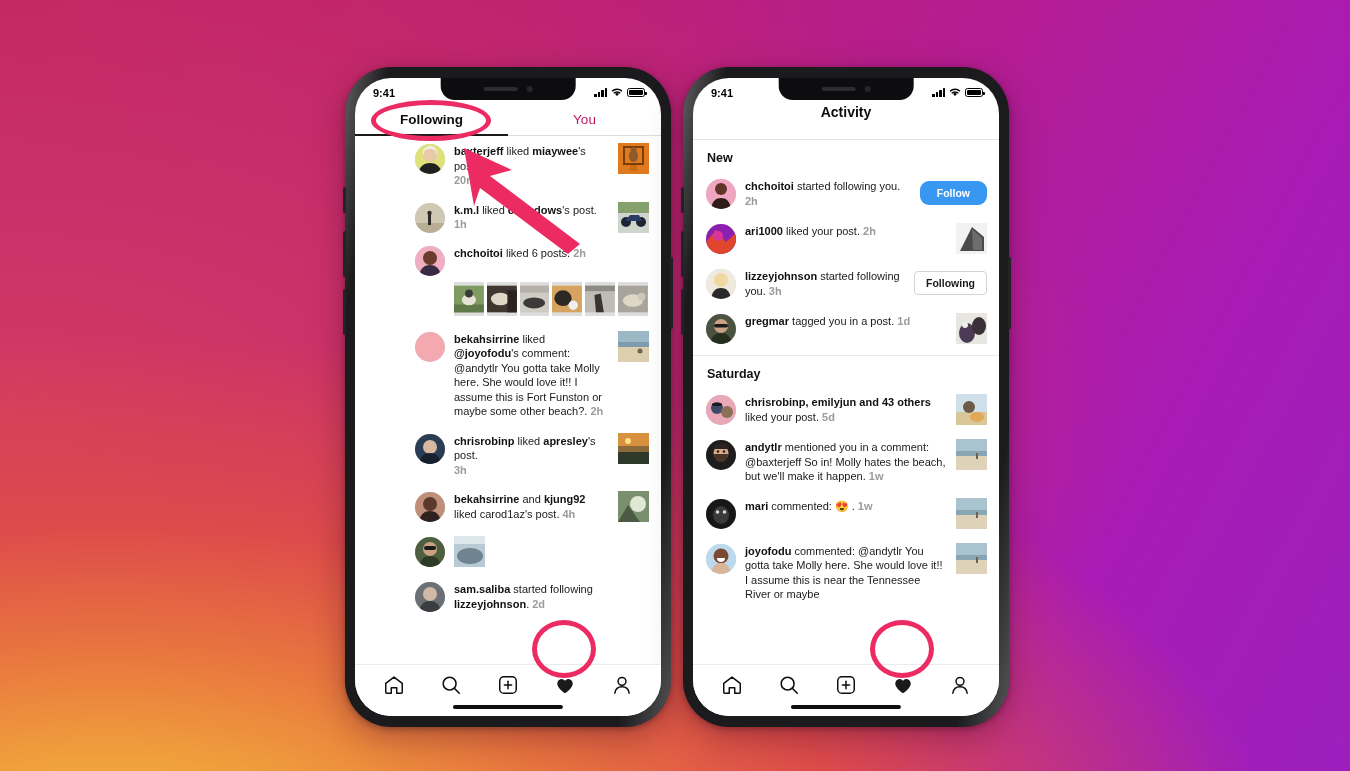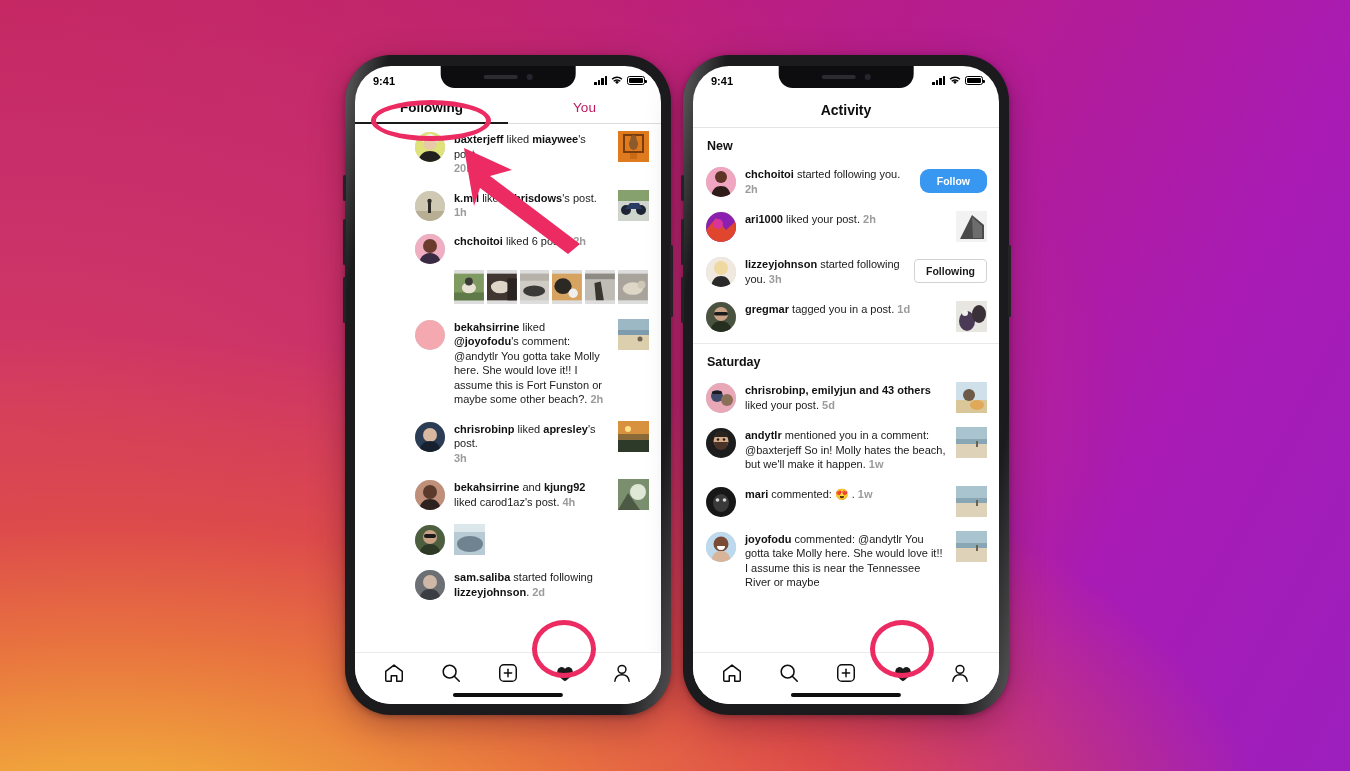--- a/index.html
+++ b/index.html
@@ -17,20 +17,21 @@
       linear-gradient(118deg, #c2235f 0%, #bd2070 28%, #b51d93 58%, #a81bb5 80%, #9c1fbd 100%);
   }
 
   
   .phone {
     position: absolute;
     border-radius: 46px;
     background: #1b1b1d;
     box-shadow: 0 10px 34px rgba(60,0,30,.34), 0 2px 6px rgba(0,0,0,.3);
     padding: 11px 10px;
+    margin-top: 12px;
   }
   .phone::before { 
     content: "";
     position: absolute; inset: 0;
     border-radius: 46px;
     background: linear-gradient(100deg, rgba(255,255,255,.30) 0%, rgba(255,255,255,0) 10%,
                 rgba(255,255,255,0) 88%, rgba(255,255,255,.26) 100%);
     pointer-events: none;
   }
   .phone .screen {
@@ -91,21 +92,21 @@
     font-size: 13.5px; color: #be185d; cursor: pointer;
   }
   .tab.active { color: #0d0d0d; font-weight: bold; }
   .tab.active::after {
     content: ""; position: absolute; left: 0; bottom: -1px;
     width: 50%; height: 1.6px; background: #1a1a1a;
   }
 
   
   .nav-title {
-    height: 36px; display: flex; align-items: center; justify-content: center;
+    height: 36px; display: flex; justify-content: center;
     font-size: 14px; font-weight: bold; color: #0d0d0d;
     border-bottom: 1px solid #e4e4e4;
   }
 
   
   .feed {
     position: absolute; left: 0; right: 0;
     top: 0; bottom: 52px;
     overflow: hidden; background: #fff;
   }

